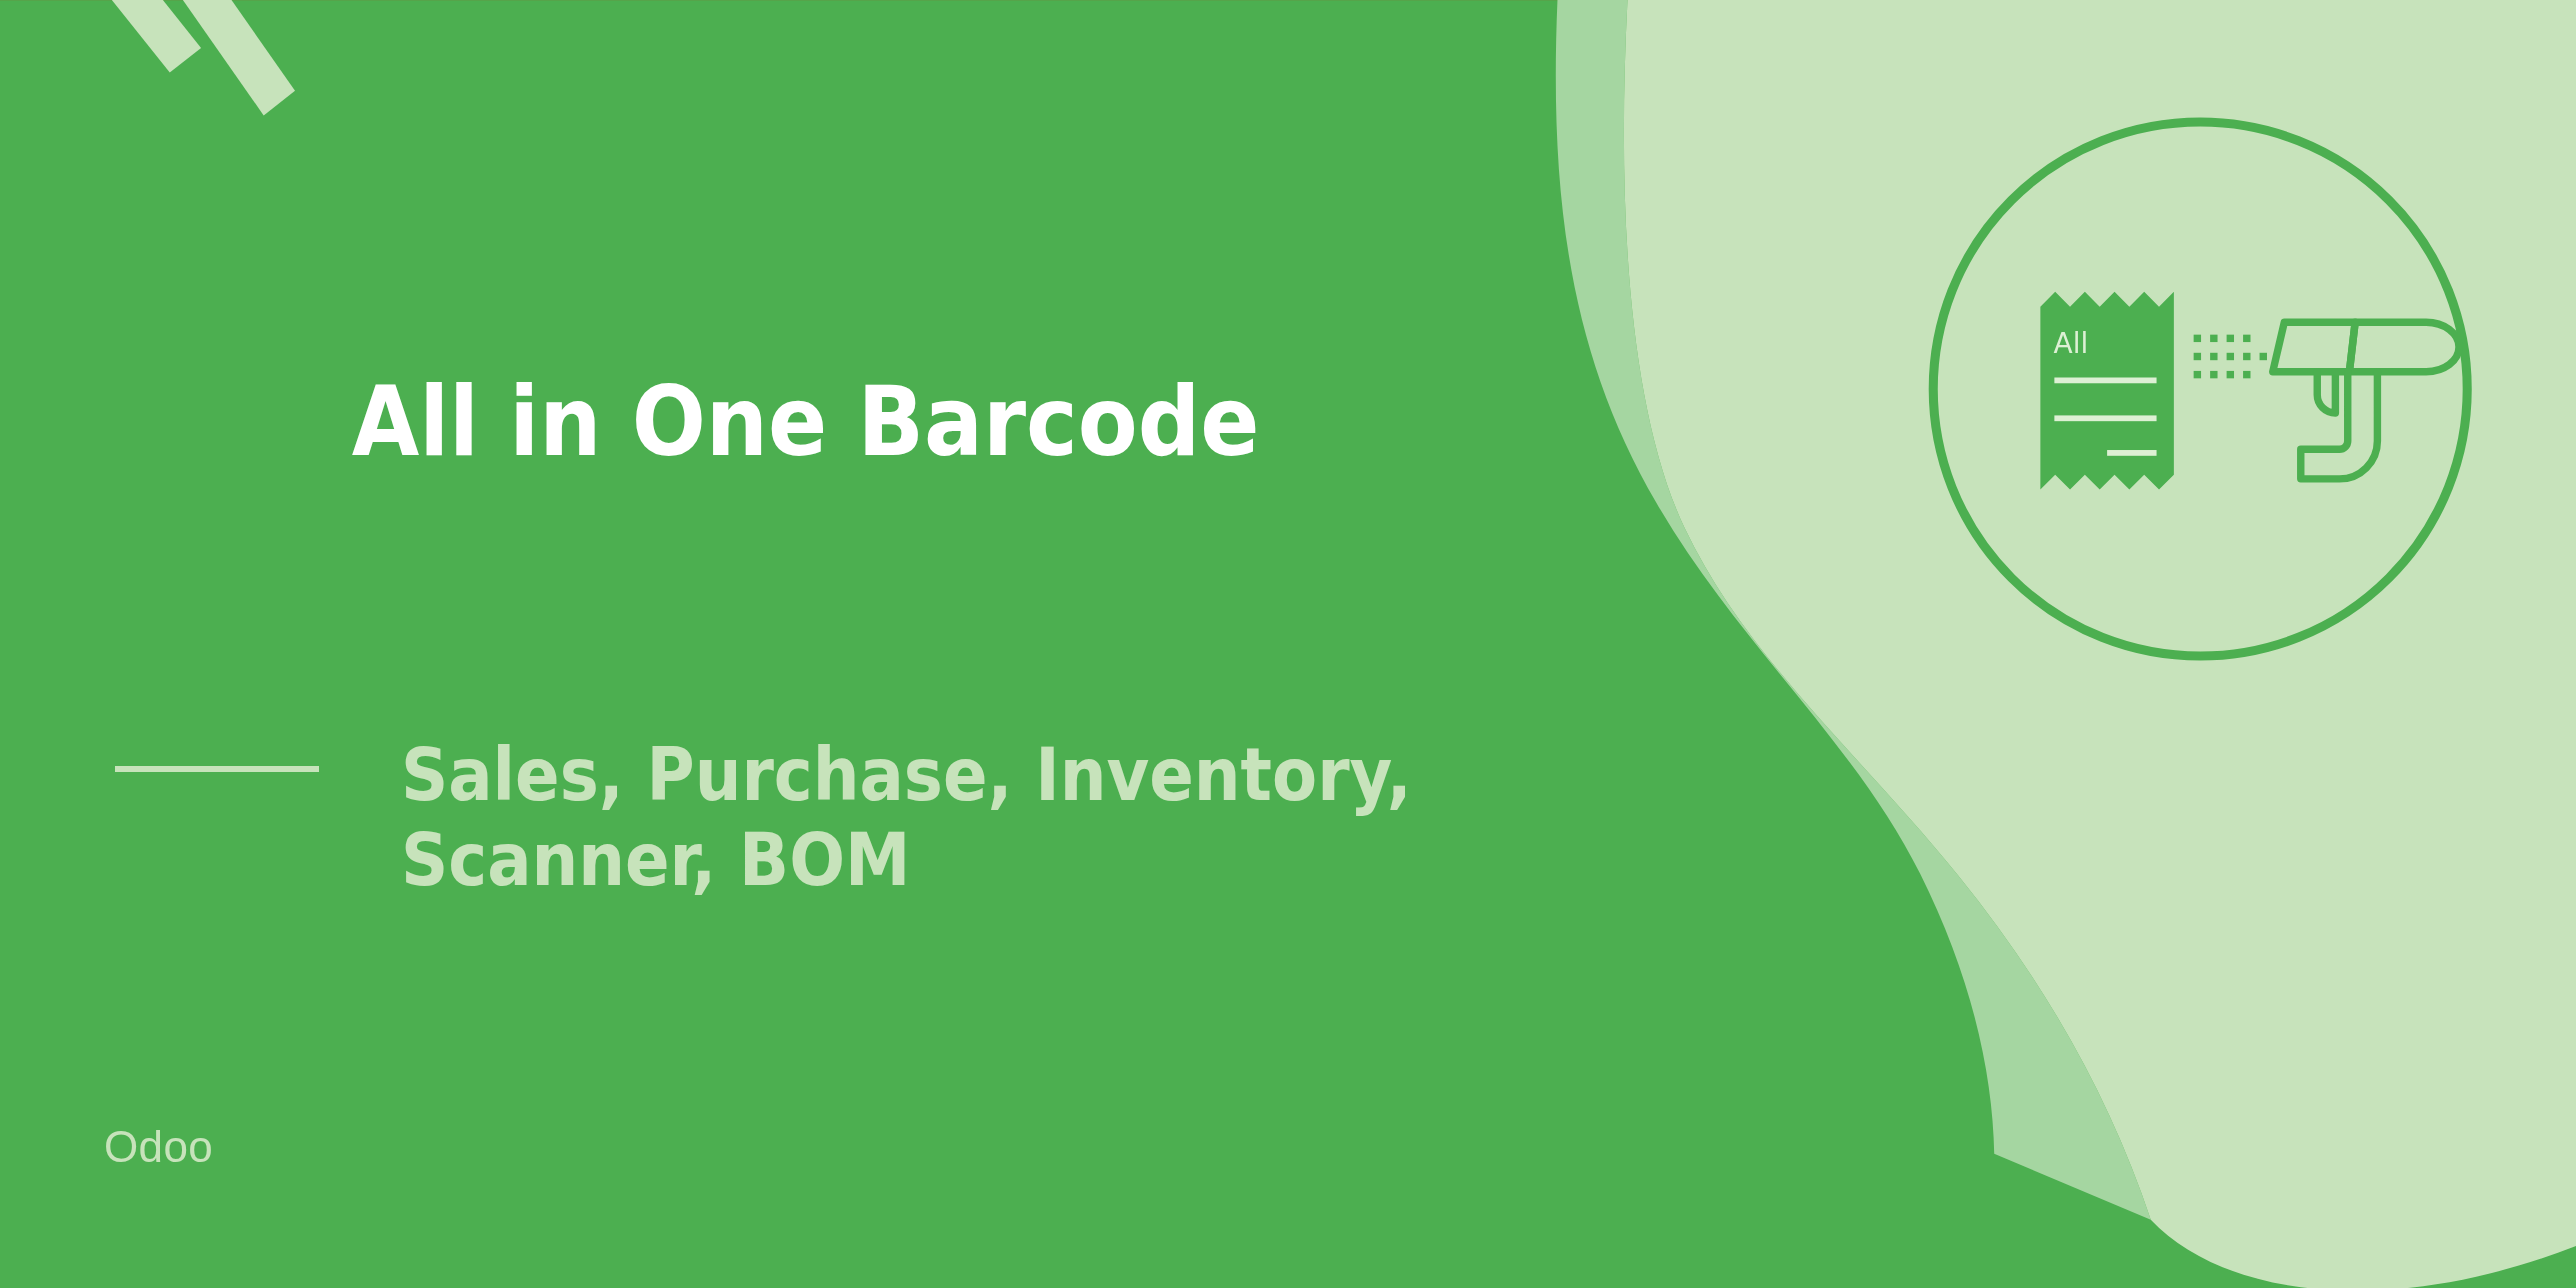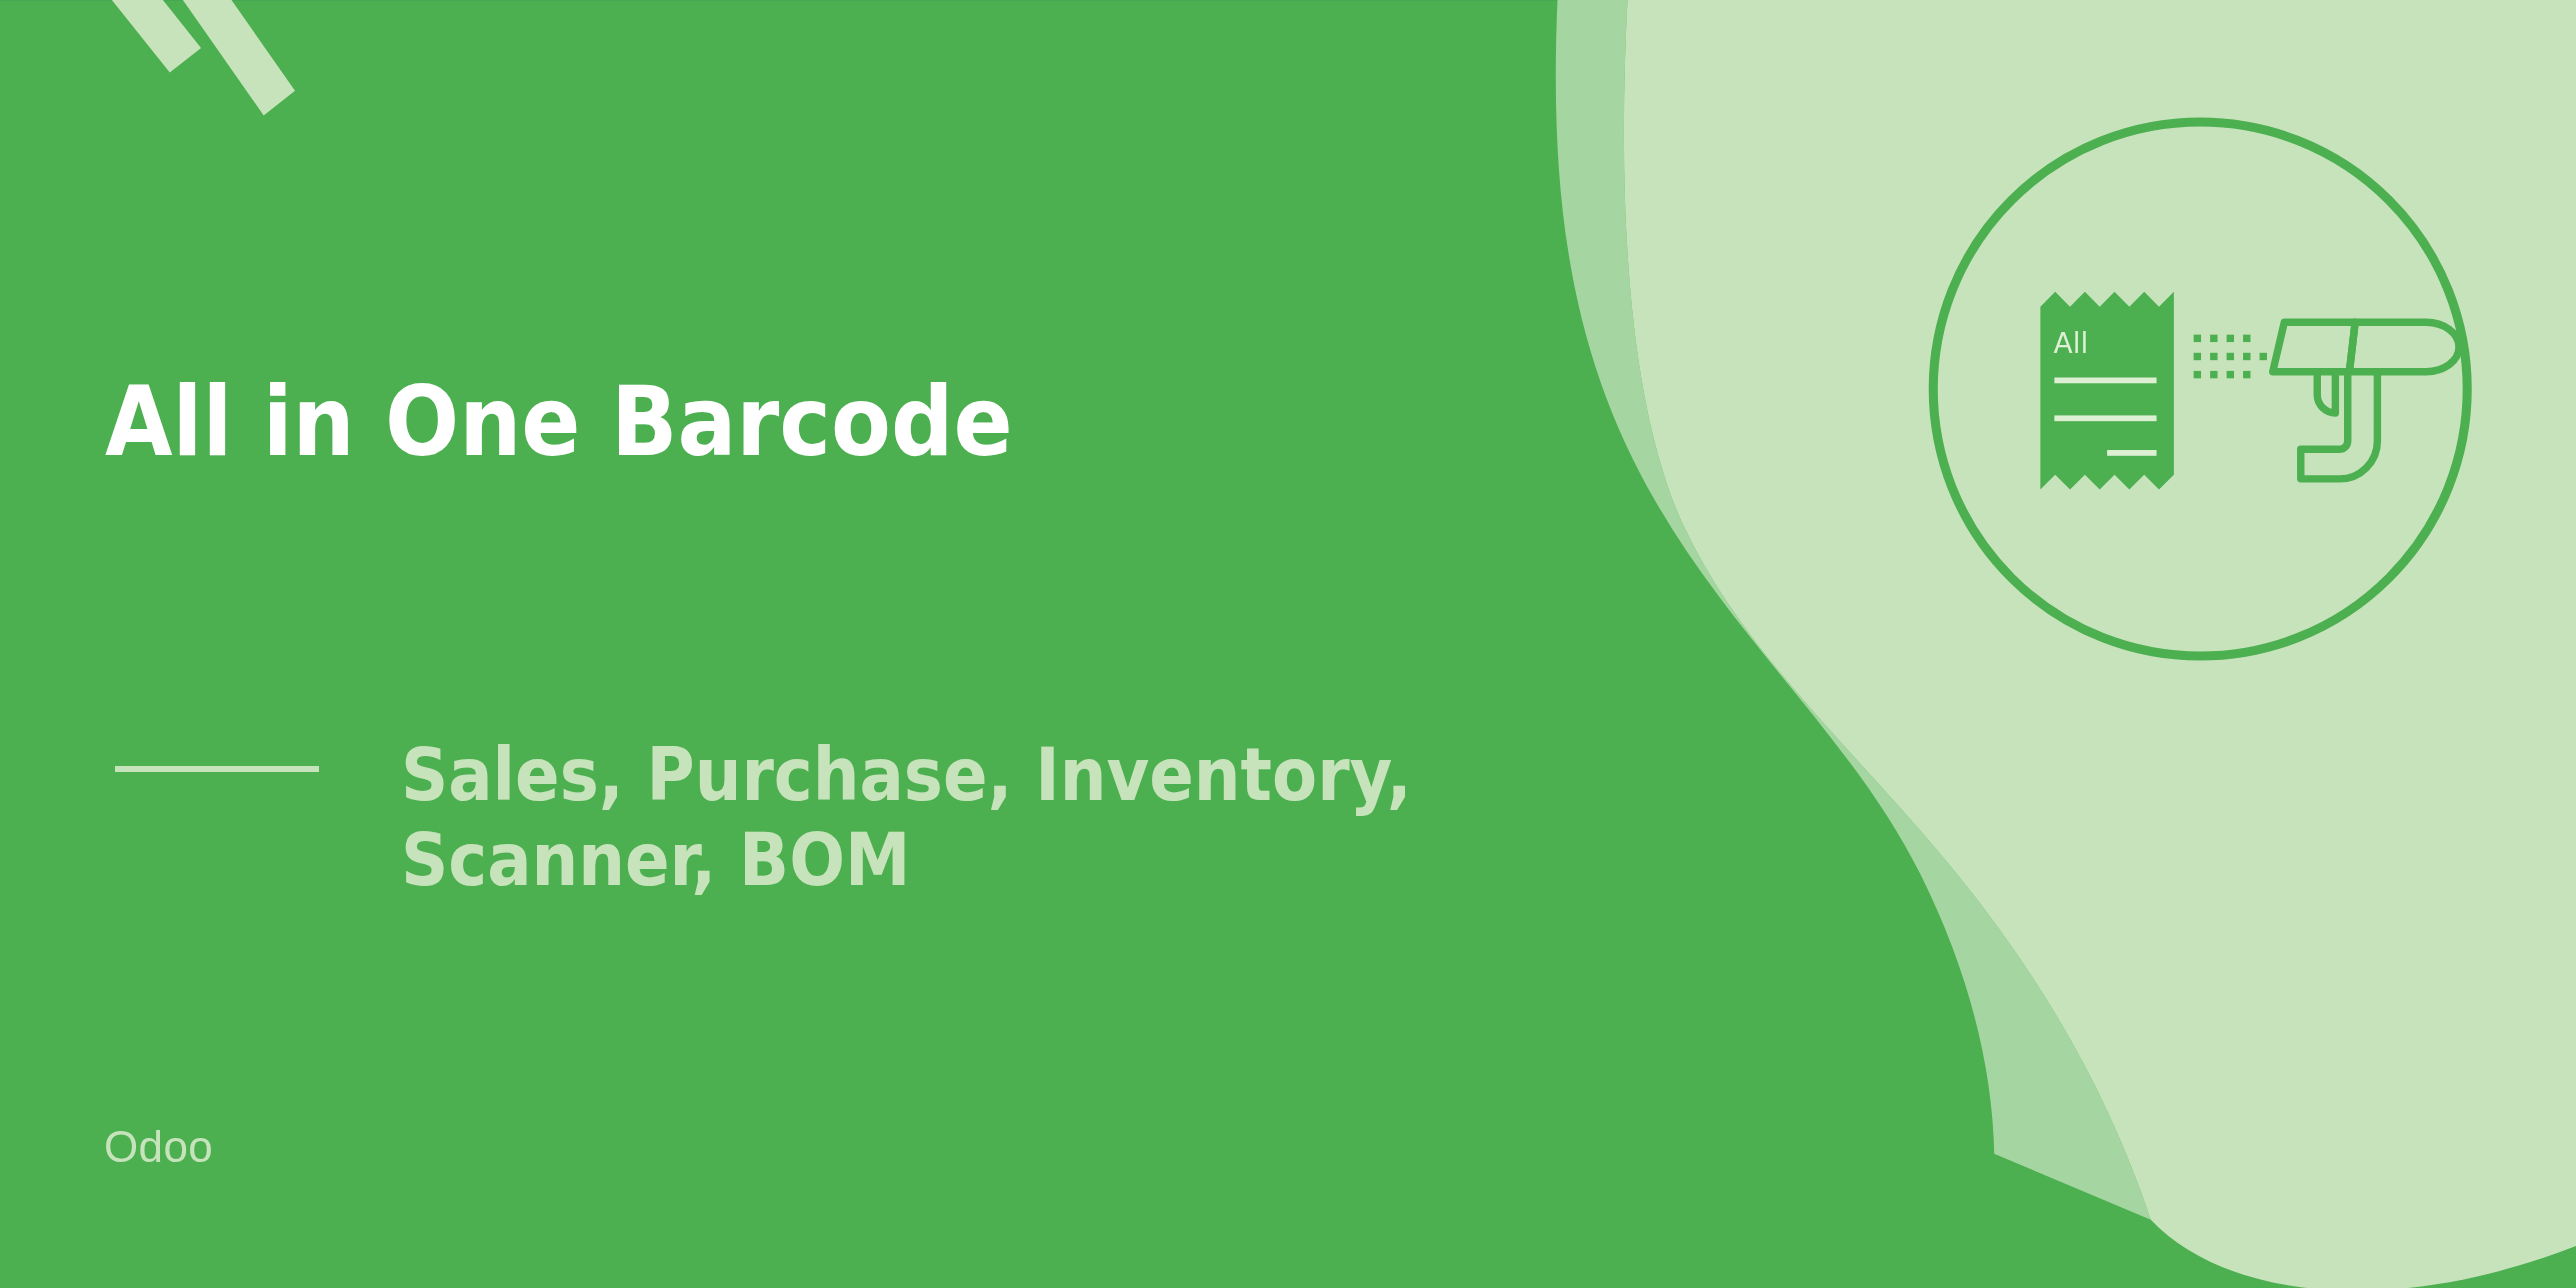--- a/index.html
+++ b/index.html
@@ -5,40 +5,41 @@
   html, body {
     margin: 0;
     padding: 0;
     background: #ffffff;
   }
   #banner {
     position: relative;
     width: 2576px;
     height: 1289px;
     overflow: hidden;
-    background: #0369a1;
+    background: #c2410c;
     font-family: "DejaVu Sans", sans-serif;
   }
   #bg-art {
     position: absolute;
     top: 0; left: 0;
     width: 2576px;
     height: 1289px;
   }
   #content {
     position: absolute;
     top: 0; left: 0;
     width: 2576px;
     height: 1289px;
   }
   .title-block {
     position: absolute;
     left: 105px;
     top: 368px;
     width: 1401px;
+    text-align: center;
   }
   .title-line {
     display: block;
     color: #ffffff;
     font-family: "DejaVu Sans Condensed", "DejaVu Sans", sans-serif;
     font-size: 97px;
     font-weight: bold;
     line-height: 1.12;
     letter-spacing: 0px;
     white-space: pre;

